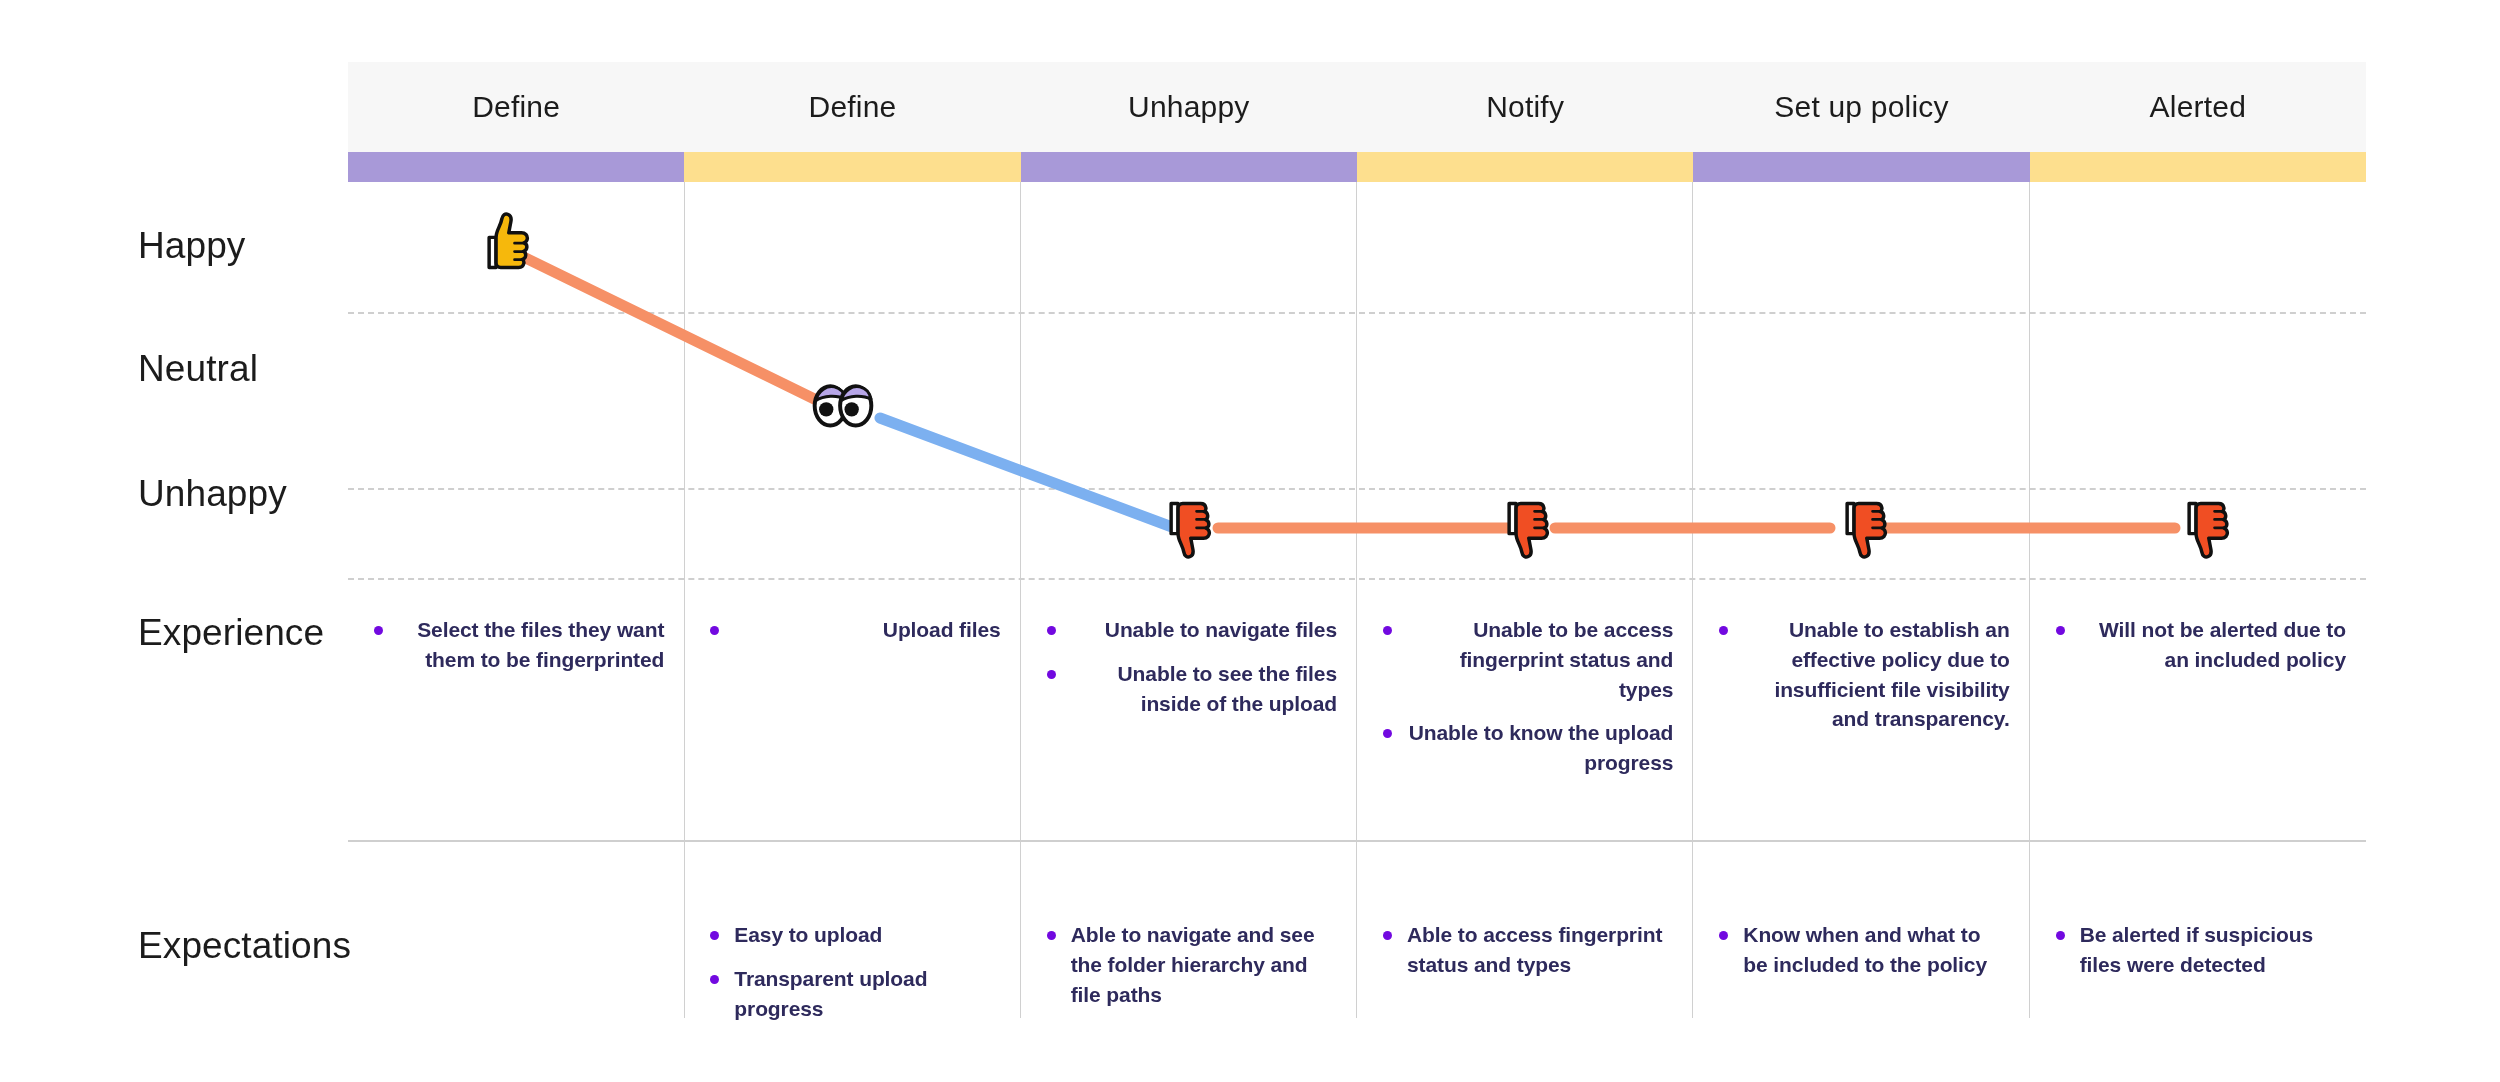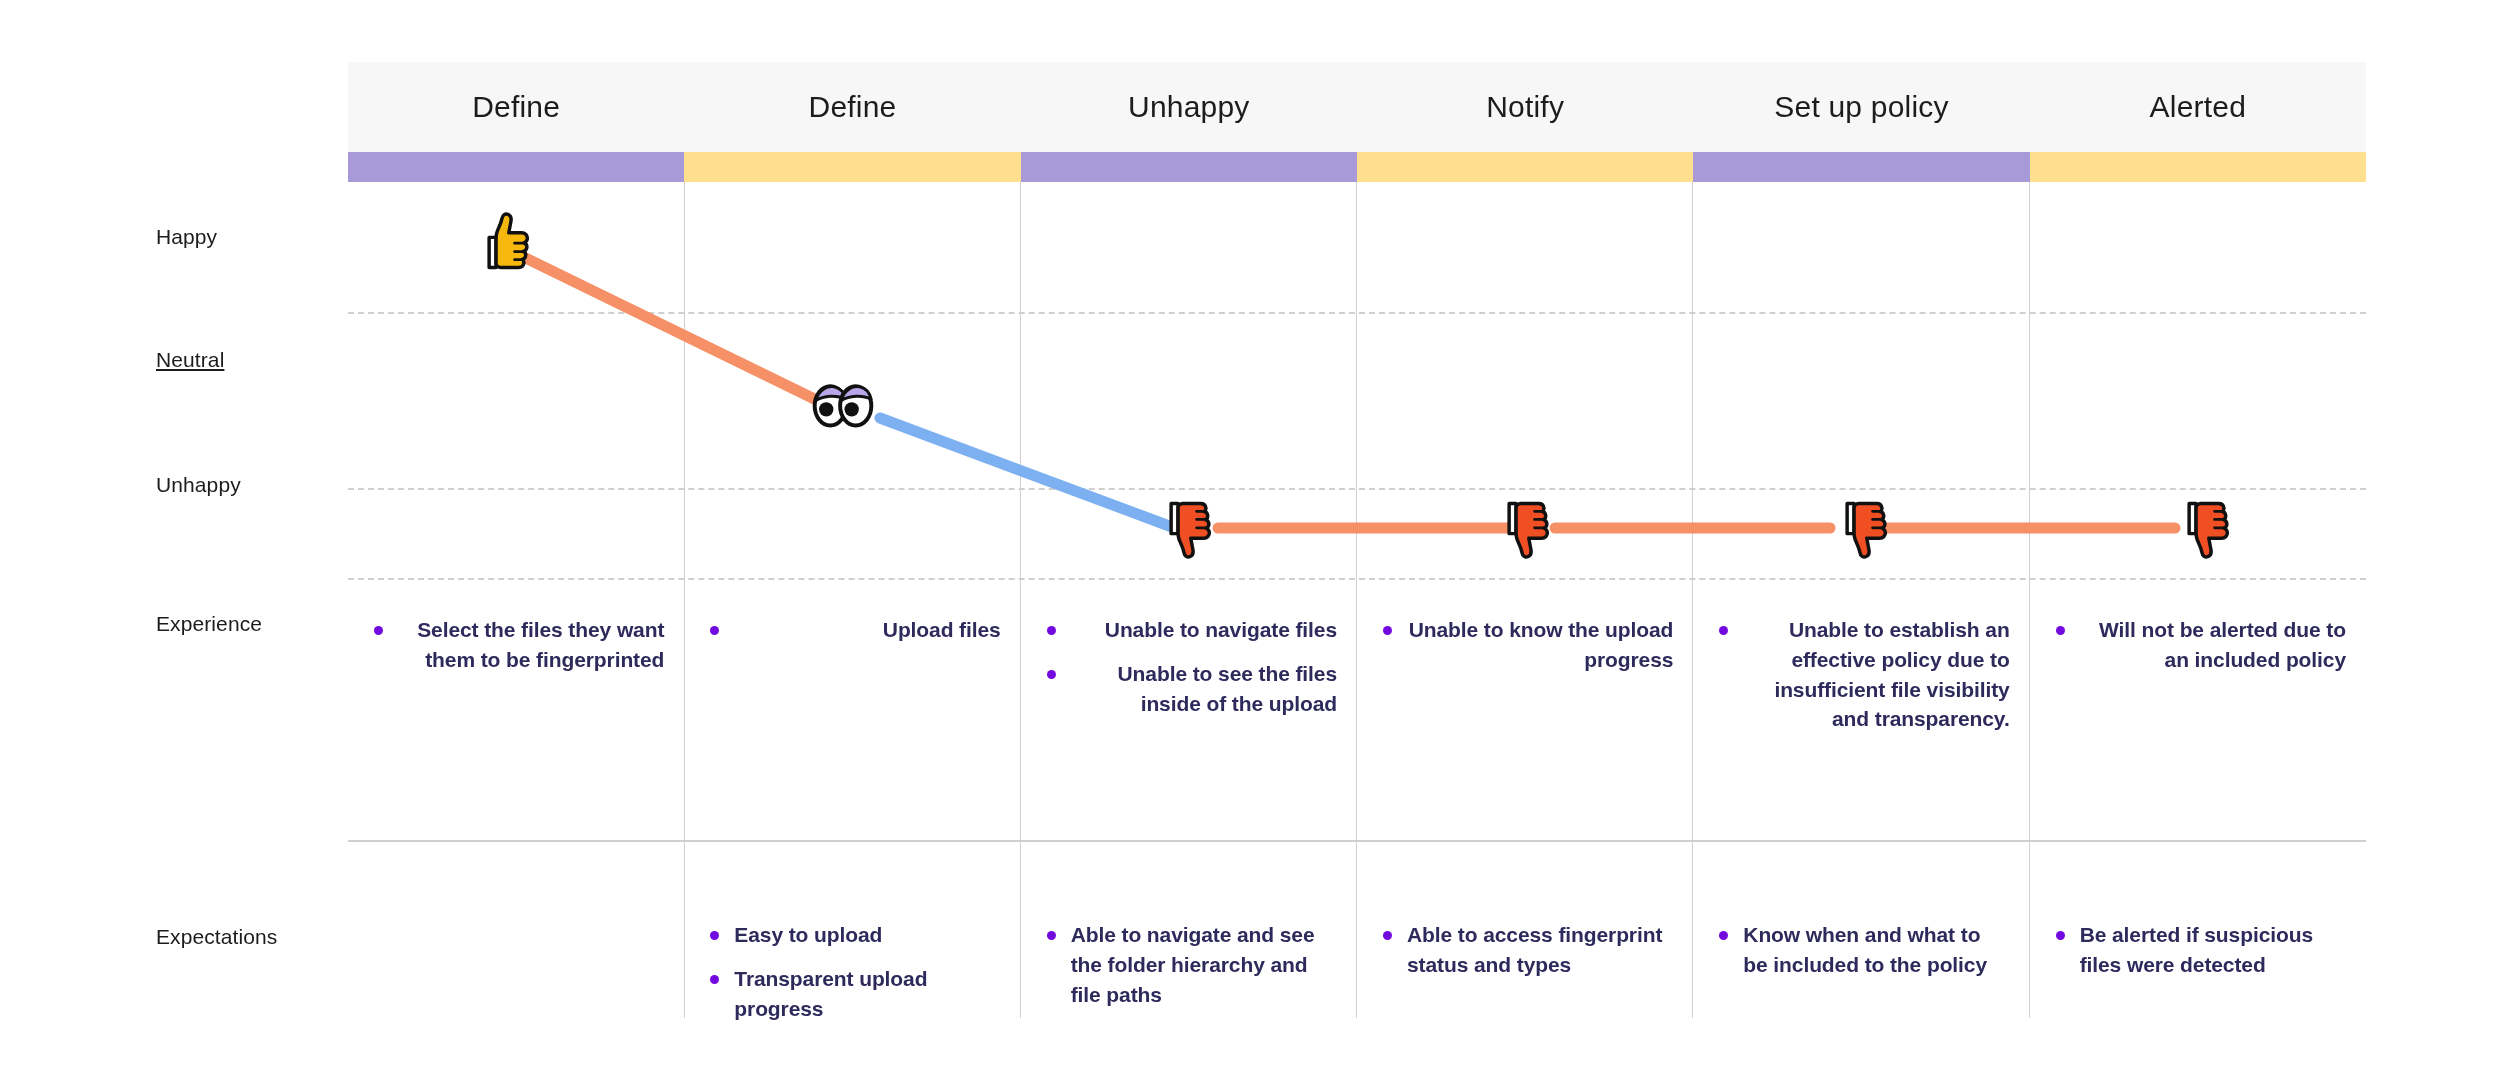--- a/index.html
+++ b/index.html
@@ -17,22 +17,22 @@
     position: relative;
     width: 2492px;
     height: 1082px;
     background: #ffffff;
     overflow: hidden;
   }
 
   
   .row-label {
     position: absolute;
-    left: 156px;
-    font-size: 21px;
+    left: 138px;
+    font-size: 37px;
     color: #1c1c1c;
     font-weight: 400;
     letter-spacing: 0.1px;
     white-space: nowrap;
   }
 
   
   #header-band {
     position: absolute;
     left: 348px;
@@ -175,21 +175,21 @@
   <div class="vline" style="left:1356px;"></div>
   <div class="vline" style="left:1692px;"></div>
   <div class="vline" style="left:2029px;"></div>
 
   <div class="hline-dashed" style="top:312px;"></div>
   <div class="hline-dashed" style="top:488px;"></div>
   <div class="hline-dashed" style="top:578px;"></div>
   <div class="hline-solid" style="top:840px;"></div>
 
   <div class="row-label" style="top:225px;">Happy</div>
-  <div class="row-label" style="top:348px;text-decoration:underline;">Neutral</div>
+  <div class="row-label" style="top:348px;">Neutral</div>
   <div class="row-label" style="top:473px;">Unhappy</div>
   <div class="row-label" style="top:612px;">Experience</div>
   <div class="row-label" style="top:925px;">Expectations</div>
 
   <svg id="journey-svg" viewBox="0 0 2500 1082">
 
     <line x1="505" y1="248" x2="845" y2="414" stroke="#f69066" stroke-width="11" stroke-linecap="round"></line>
 
     <line x1="880" y1="418" x2="1180" y2="530" stroke="#7cb0f0" stroke-width="11" stroke-linecap="round"></line>
 
@@ -263,20 +263,21 @@
         </ul>
     </div>
     <div class="cell">
       <ul class="bullet-list">
           <li>Unable to navigate files</li>
           <li>Unable to see the files inside of the upload</li>
         </ul>
     </div>
     <div class="cell">
       <ul class="bullet-list">
+          <li>Unable to be access fingerprint status and types</li>
           <li>Unable to know the upload progress</li>
         </ul>
     </div>
     <div class="cell">
       <ul class="bullet-list">
           <li>Unable to establish an effective policy due to insufficient file visibility and transparency.</li>
         </ul>
     </div>
     <div class="cell">
       <ul class="bullet-list">

